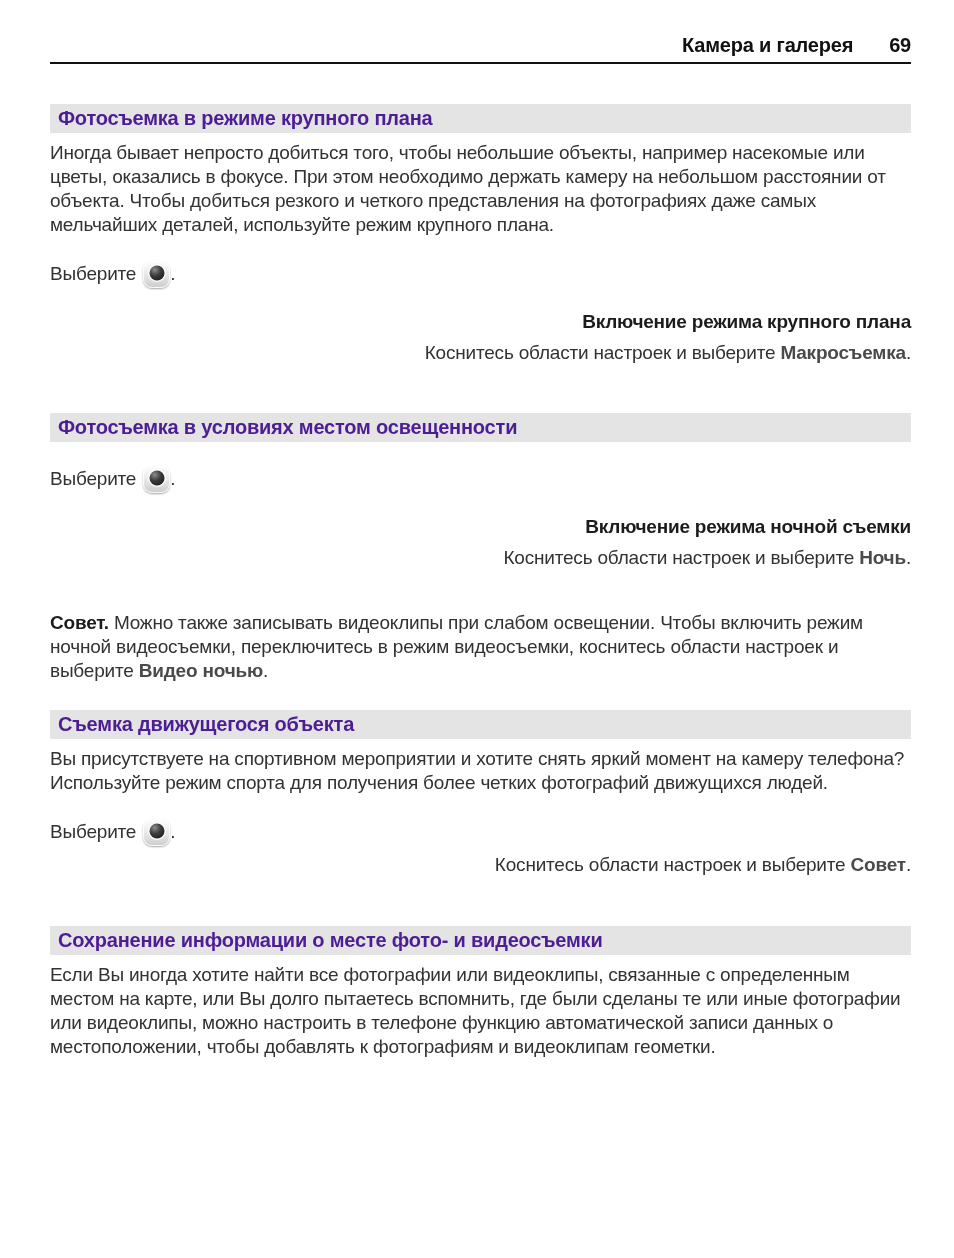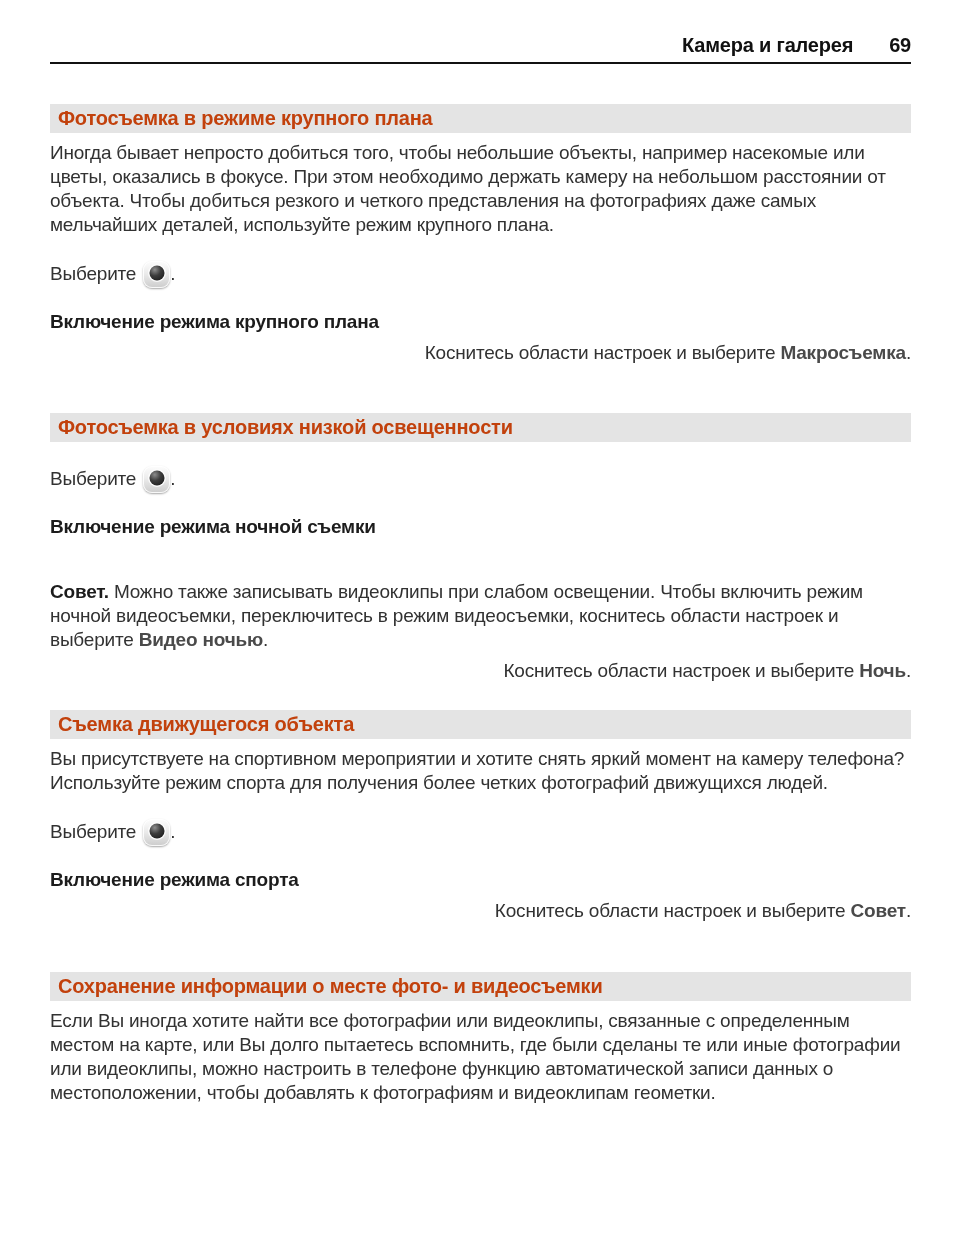--- a/index.html
+++ b/index.html
@@ -31,21 +31,21 @@
     font-size: 20px;
     font-weight: 700;
     color: #111111;
     letter-spacing: -0.2px;
   }
   .bar {
     background: #e4e4e4;
     font-size: 20px;
     line-height: 21px;
     font-weight: 700;
-    color: #c2410c;
+    color: #4c1d95;
     padding: 4px 8px;
     letter-spacing: -0.2px;
   }
   .para {
     font-size: 19px;
     line-height: 24px;
     color: #323232;
     letter-spacing: -0.2px;
     margin: 0;
   }
@@ -83,21 +83,21 @@
     transform: translate(-50%, -50%);
     width: 15px;
     height: 15px;
     border-radius: 50%;
     background: radial-gradient(circle at 35% 28%, #8d8d8d 0%, #3c3c3c 42%, #121212 100%);
     box-shadow: 0 0 0 1.5px rgba(252,252,252,0.95);
   }
   
   .mt-6  { margin-top: 8px; }
   .mt-7  { margin-top: 7px; text-align: right; }
-  .mt-22 { margin-top: 22px; }
+  .mt-22 { margin-top: 22px; text-align: right; }
   .mt-23 { margin-top: 23px; }
   .mt-27 { margin-top: 27px; }
   .mt-40 { margin-top: 40px; }
   .mt-41 { margin-top: 41px; }
   .mt-48 { margin-top: 48px; }
   .mt-49 { margin-top: 49px; }
 </style>
 </head>
 <body>
 
@@ -113,36 +113,35 @@
       <div class="bar mt-40">Фотосъемка в режиме крупного плана</div>
       <p class="para mt-6">Иногда бывает непросто добиться того, чтобы небольшие объекты, например насекомые или цветы, оказались в фокусе. При этом необходимо держать камеру на небольшом расстоянии от объекта. Чтобы добиться резкого и четкого представления на фотографиях даже самых мельчайших деталей, используйте режим крупного плана.</p>
       <div class="select-line mt-23">
         <span>Выберите</span><span class="cam-btn"></span><span>.</span>
       </div>
       <div class="subhead mt-22">Включение режима крупного плана</div>
       <p class="para mt-7"><span>Коснитесь области настроек и выберите </span><span class="kw">Макросъемка</span><span>.</span></p>
     </div>
 
     <div>
-      <div class="bar mt-48">Фотосъемка в условиях низкой освещенности</div>
+      <div class="bar mt-48">Фотосъемка в условиях местом освещенности</div>
       <div class="select-line mt-23">
         <span>Выберите</span><span class="cam-btn"></span><span>.</span>
       </div>
       <div class="subhead mt-22">Включение режима ночной съемки</div>
+      <p class="para mt-7"><span>Коснитесь области настроек и выберите </span><span class="kw">Ночь</span><span>.</span></p>
       <p class="para mt-41"><span class="tip-label">Совет.</span><span> Можно также записывать видеоклипы при слабом освещении. Чтобы включить режим ночной видеосъемки, переключитесь в режим видеосъемки, коснитесь области настроек и выберите </span><span class="kw">Видео ночью</span><span>.</span></p>
-      <p class="para mt-7"><span>Коснитесь области настроек и выберите </span><span class="kw">Ночь</span><span>.</span></p>
     </div>
 
     <div>
       <div class="bar mt-27">Съемка движущегося объекта</div>
       <p class="para mt-6">Вы присутствуете на спортивном мероприятии и хотите снять яркий момент на камеру телефона? Используйте режим спорта для получения более четких фотографий движущихся людей.</p>
       <div class="select-line mt-23">
         <span>Выберите</span><span class="cam-btn"></span><span>.</span>
       </div>
-      <div class="subhead mt-22">Включение режима спорта</div>
       <p class="para mt-7"><span>Коснитесь области настроек и выберите </span><span class="kw">Совет</span><span>.</span></p>
     </div>
 
     <div>
       <div class="bar mt-49">Сохранение информации о месте фото- и видеосъемки</div>
       <p class="para mt-6">Если Вы иногда хотите найти все фотографии или видеоклипы, связанные с определенным местом на карте, или Вы долго пытаетесь вспомнить, где были сделаны те или иные фотографии или видеоклипы, можно настроить в телефоне функцию автоматической записи данных о местоположении, чтобы добавлять к фотографиям и видеоклипам геометки.</p>
     </div>
 
   </div>
 </div>

